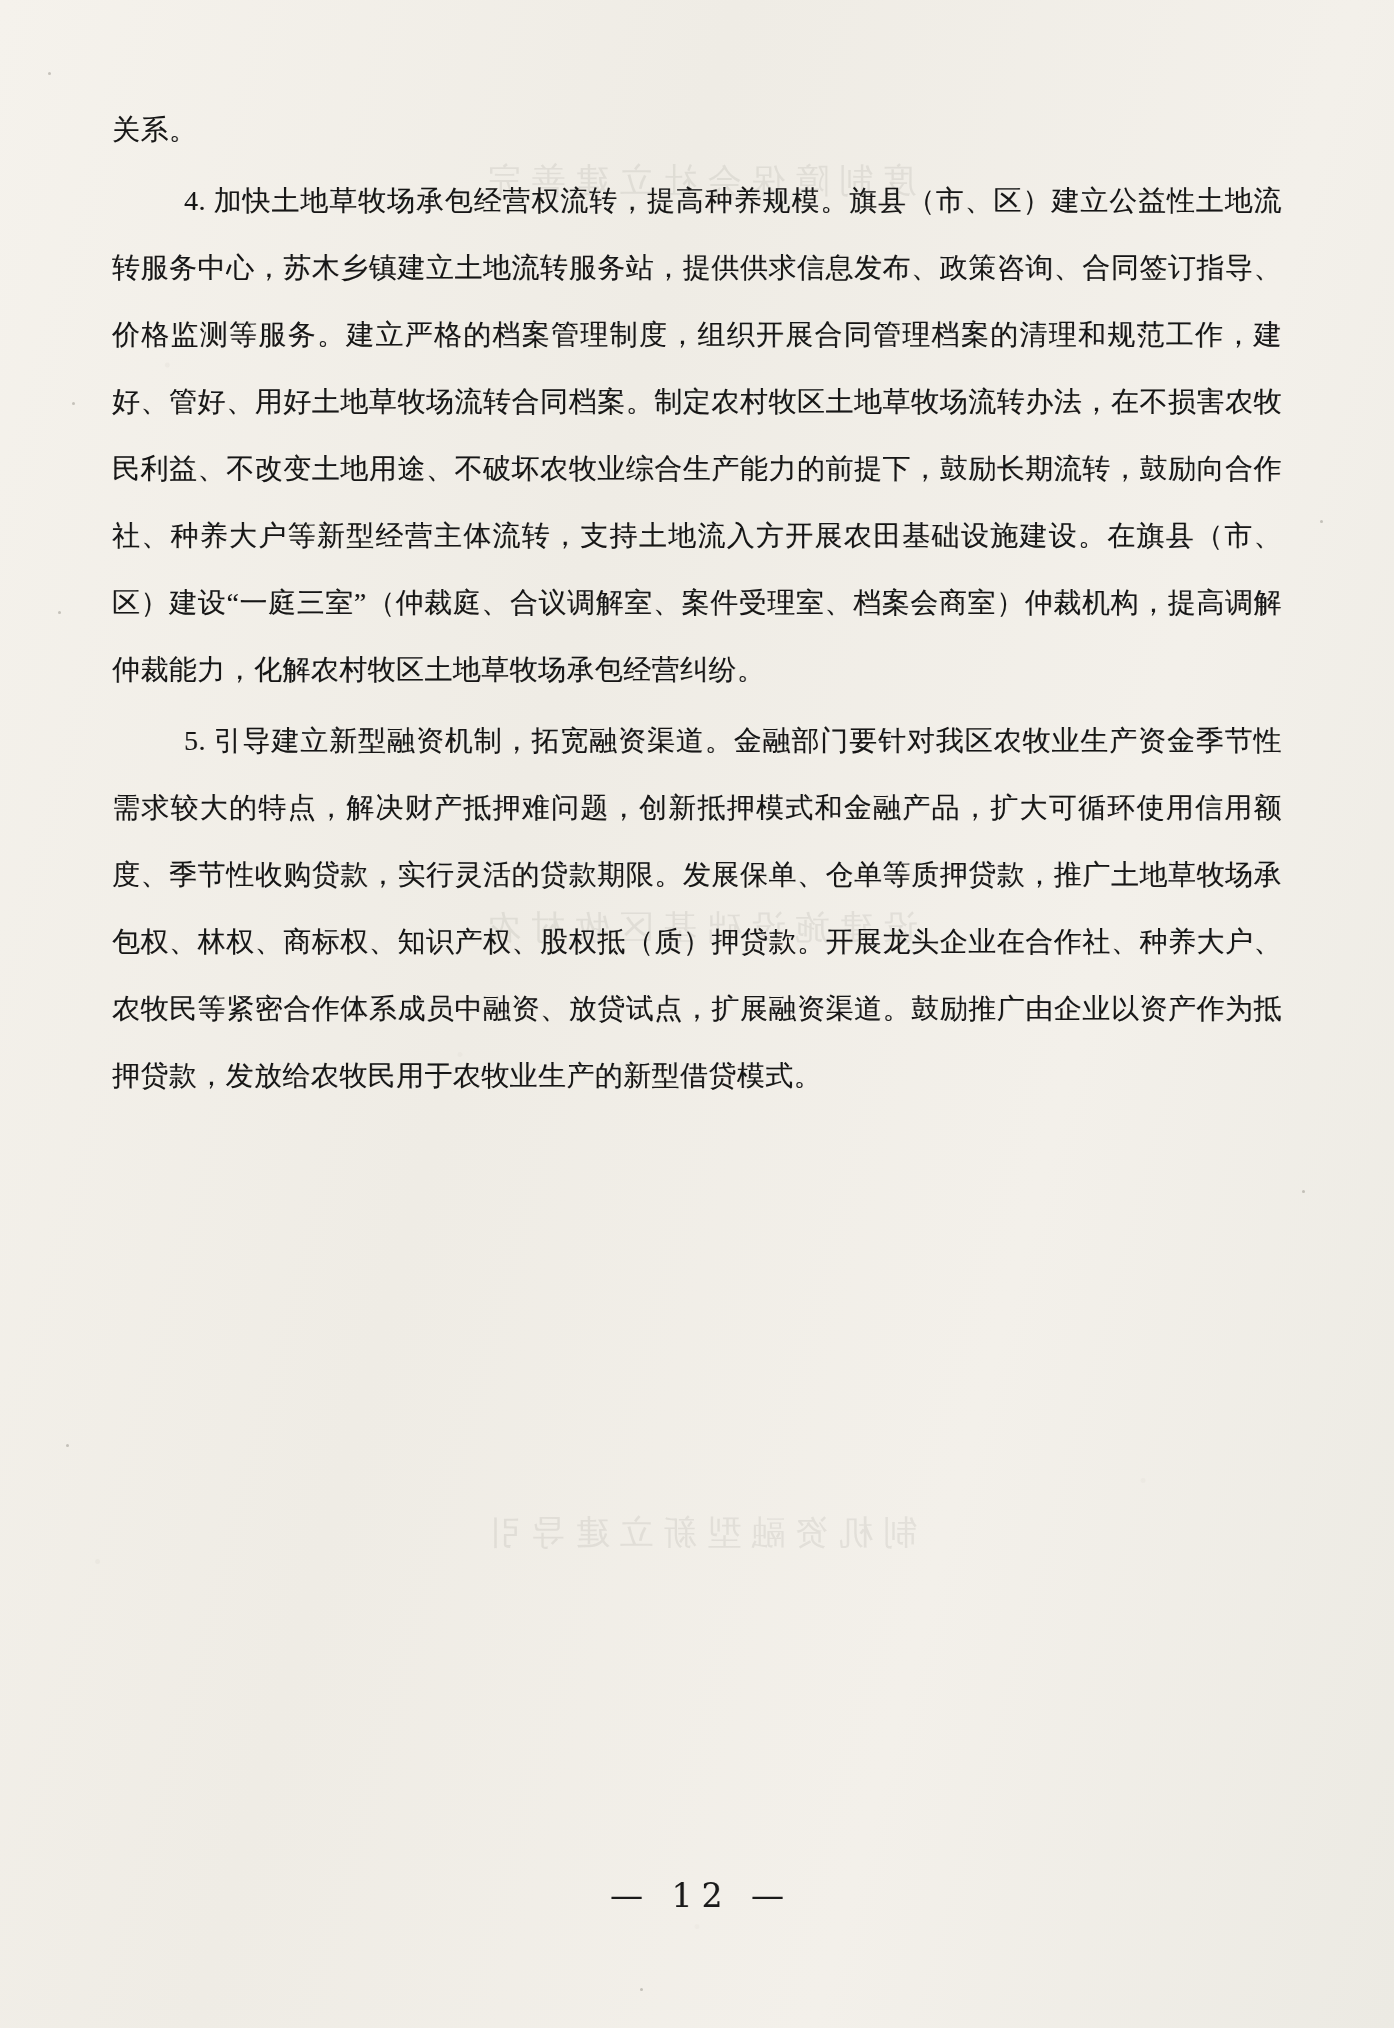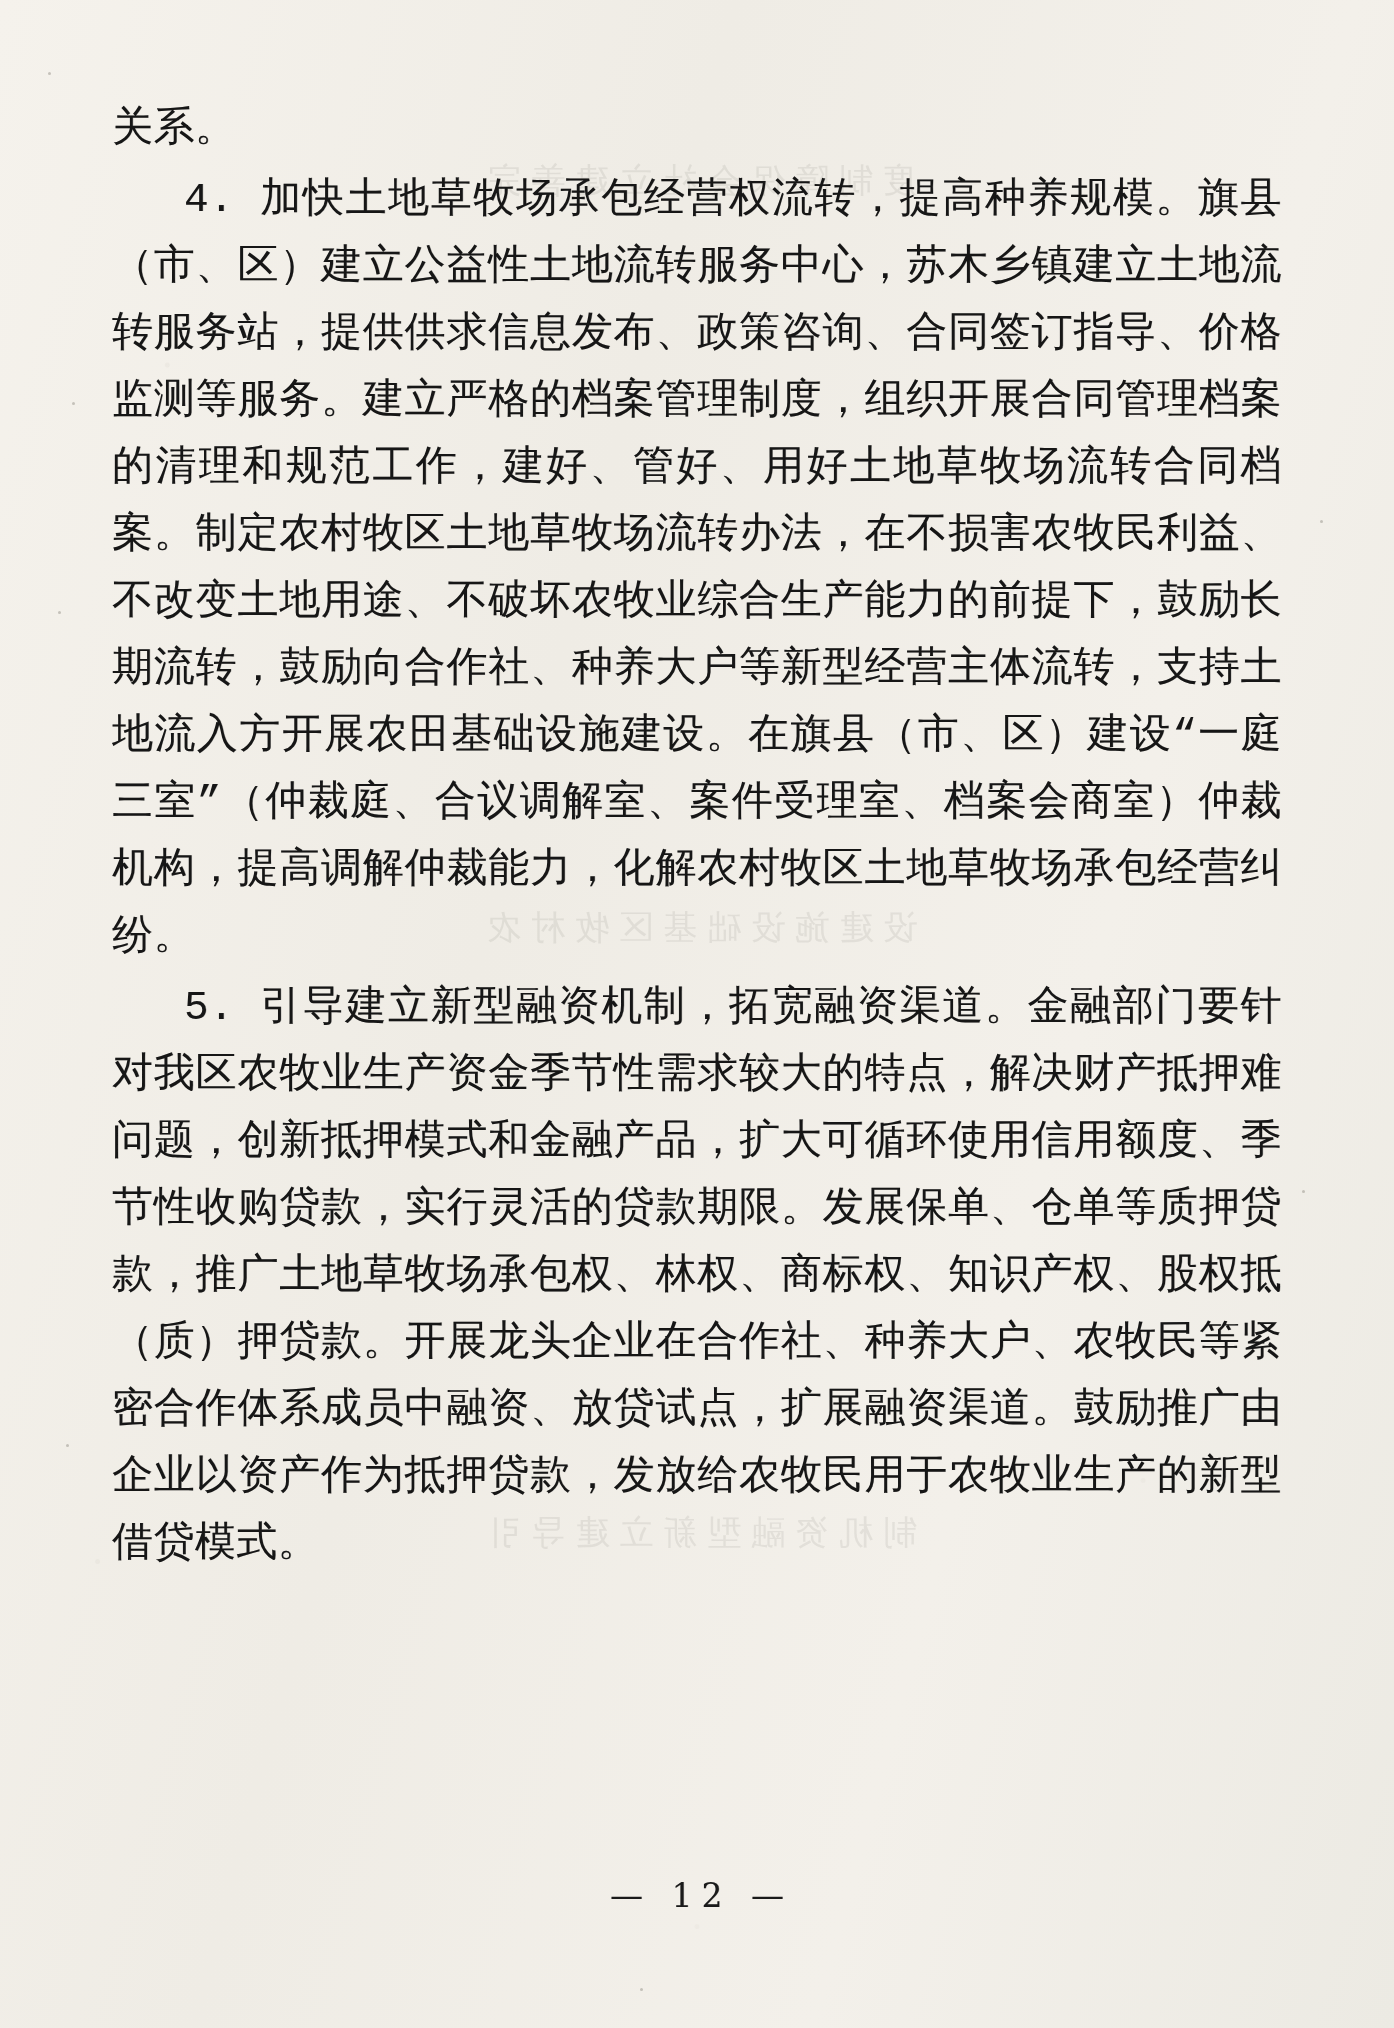--- a/index.html
+++ b/index.html
@@ -47,22 +47,22 @@
   .bleed.b3 { top: 1510px; }
 
   .content {
     position: absolute;
     left: 112px;
     top: 96px;
     width: 1170px;
   }
   p.body {
     margin: 0 0 4px 0;
-    font-family: Liberation Mono, monospace;
-    font-size: 41px;
+    font-family: Liberation Serif, serif;
+    font-size: 28px;
     line-height: 67px;
     color: #161616;
     text-align: justify;
     text-justify: inter-character;
     letter-spacing: 0.4px;
     text-shadow: 0.4px 0.3px 0.6px rgba(40,40,40,0.32);
   }
   p.indent {
     text-indent: 72px;
   }

